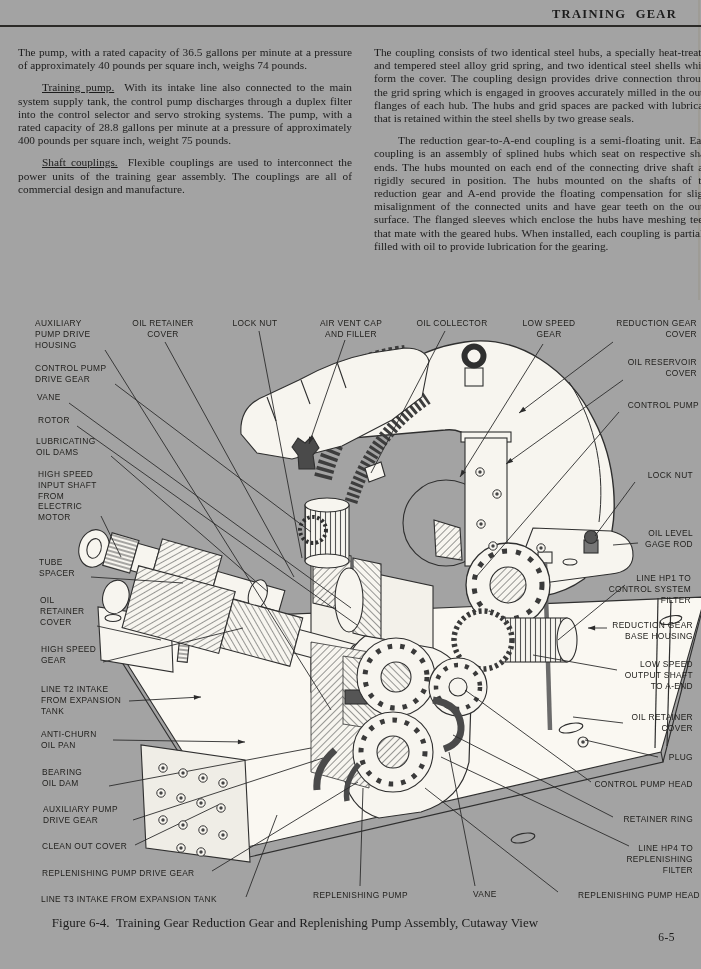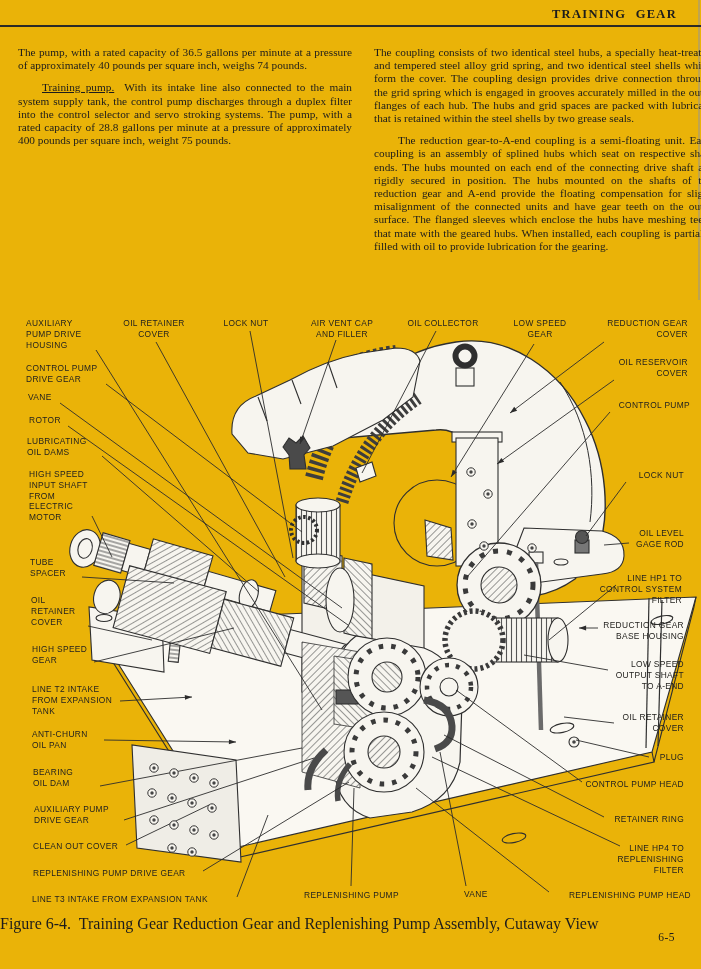--- a/index.html
+++ b/index.html
@@ -1,48 +1,49 @@
 <!DOCTYPE html>
 <html><head>
 <meta charset="utf-8">
 <style>
   html,body{margin:0;padding:0;}
   body{width:701px;height:969px;overflow:hidden;background:#f4f2eb;
        font-family:"Liberation Serif", serif;color:#1c1c1c;}
-  .page{position:relative;width:701px;height:969px;background:#eab308;}
+  .page{position:relative;width:701px;height:969px;background:#a3a3a3;}
   .scan-edge{position:absolute;right:1px;top:0;width:2px;height:300px;background:#9a978c;opacity:.55;}
   .header{position:absolute;top:7px;right:24px;font-size:12.5px;font-weight:700;
           letter-spacing:1.3px;word-spacing:5px;}
   .rule{position:absolute;top:25px;left:0;width:701px;height:2px;background:#2b2a27;}
   .col{position:absolute;top:42px;font-size:11.3px;line-height:13.2px;text-align:justify;}
   .col.left{left:18px;width:334px;}
   .col.right{left:374px;width:338px;}
   .para{margin:4px 0 9px 0;}
   .para.indent{text-indent:24px;}
   .lead{text-decoration:underline;}
-  .diagram-wrap{position:absolute;top:310px;left:4px;width:628px;height:600px;}
+  .diagram-wrap{position:absolute;top:310px;left:13px;width:628px;height:600px;}
   #diagram-svg{display:block;}
   #diagram-svg .art{stroke:#2f2f2f;stroke-width:1.1;}
   .callout{font-family:"Liberation Sans", sans-serif;font-size:8.4px;letter-spacing:.35px;fill:#23221f;}
   .leader{fill:none;stroke:#2d2d2d;stroke-width:.9;}
   .caption{position:absolute;top:915px;left:0;width:590px;text-align:center;
-           font-size:16px;white-space:pre;}
+           font-size:13px;white-space:pre;}
   .page-number{position:absolute;top:931px;right:26px;font-size:11.5px;letter-spacing:.5px;margin-left:28px;}
 </style>
 </head>
 <body>
 
 <div class="page">
   <div class="scan-edge"></div>
   <div class="header">TRAINING GEAR</div>
   <div class="rule"></div>
 
   <div class="col left">
       <p class="para">The pump, with a rated capacity of 36.5 gallons per minute at a pressure of approximately 40 pounds per square inch, weighs 74 pounds.</p>
       <p class="para indent"><span class="lead">Training pump.</span>&nbsp; With its intake line also connected to the main system supply tank, the control pump discharges through a duplex filter into the control selector and servo stroking systems.  The pump, with a rated capacity of 28.8 gallons per minute at a pressure of approximately 400 pounds per square inch, weight 75 pounds.</p>
+      <p class="para indent"><span class="lead">Shaft couplings.</span>&nbsp; Flexible couplings are used to interconnect the power units of the training gear assembly.  The couplings are all of commercial design and manufacture.</p>
     </div>
   <div class="col right">
       <p class="para">The coupling consists of two identical steel hubs, a specially heat-treated and tempered steel alloy grid spring, and two identical steel shells which form the cover.  The coupling design provides drive connection through the grid spring which is engaged in grooves accurately milled in the outer flanges of each hub.  The hubs and grid spaces are packed with lubricant that is retained within the steel shells by two grease seals.</p>
       <p class="para indent">The reduction gear-to-A-end coupling is a semi-floating unit.  Each coupling is an assembly of splined hubs which seat on respective shaft ends.  The hubs mounted on each end of the connecting drive shaft are rigidly secured in position.  The hubs mounted on the shafts of the reduction gear and A-end provide the floating compensation for slight misalignment of the connected units and have gear teeth on the outer surface.  The flanged sleeves which enclose the hubs have meshing teeth that mate with the geared hubs.  When installed, each coupling is partially filled with oil to provide lubrication for the gearing.</p>
     </div>
 
   <div class="diagram-wrap">
     <svg id="diagram-svg" width="701" height="600" viewBox="0 310 701 600" xmlns="http://www.w3.org/2000/svg">
       <defs>
         <pattern id="h1" patternUnits="userSpaceOnUse" width="5" height="5" patternTransform="rotate(45)">

